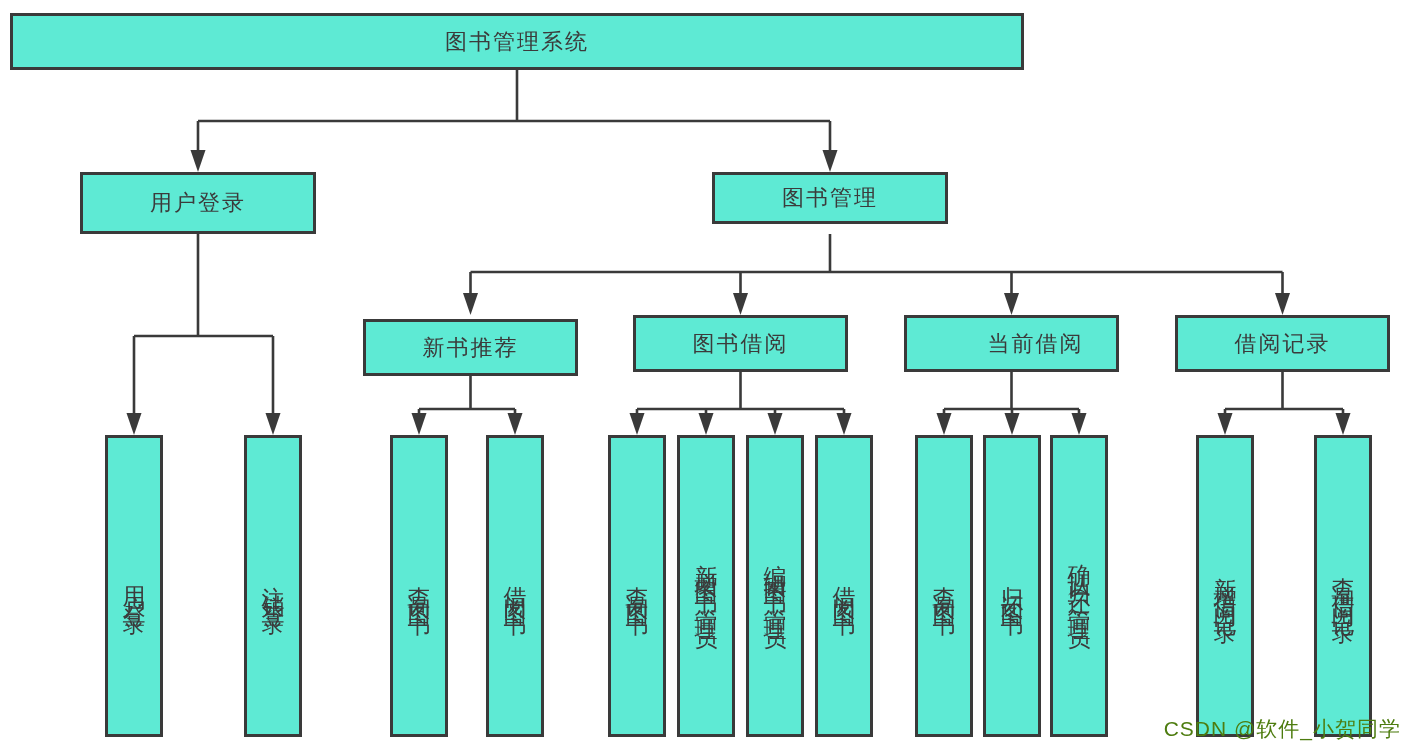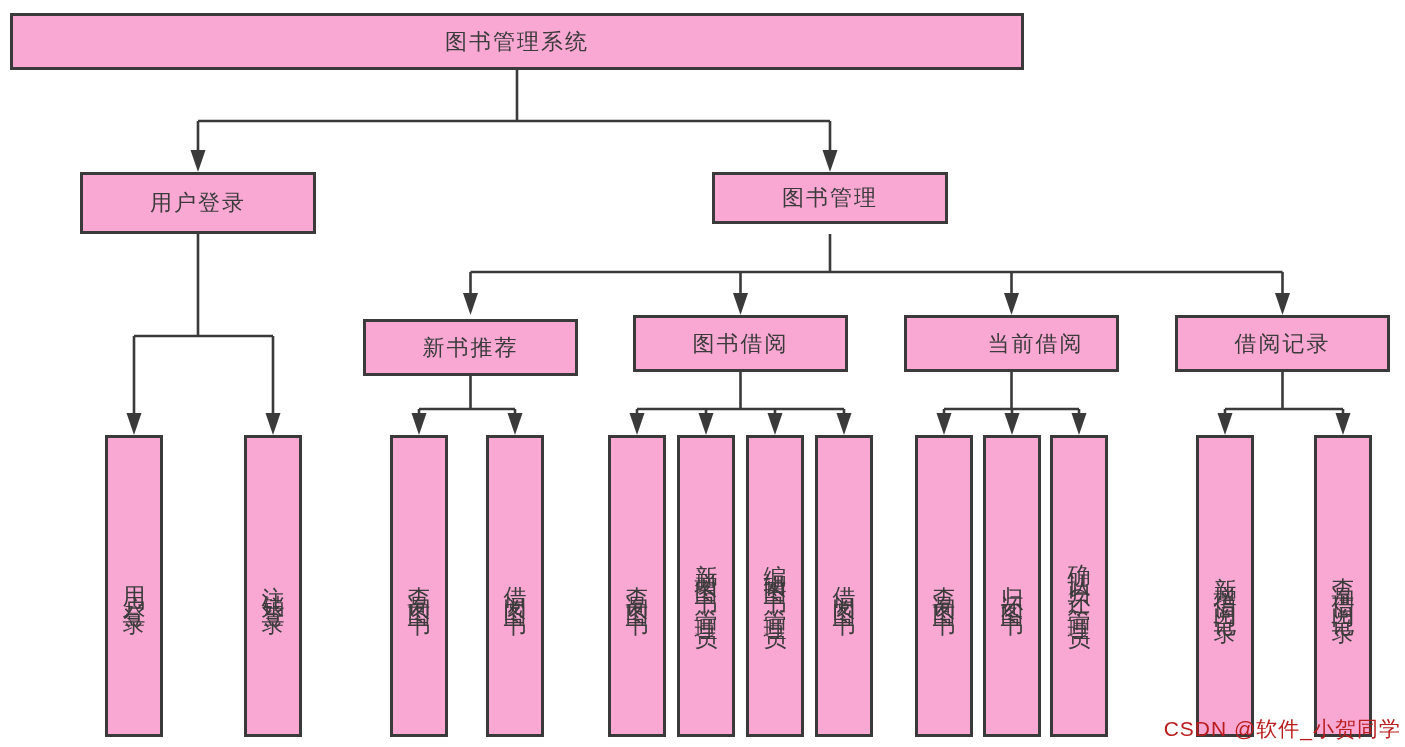--- a/index.html
+++ b/index.html
@@ -20,21 +20,21 @@
     left: 0;
     top: 0;
     width: 1405px;
     height: 747px;
     pointer-events: none;
   }
   .box {
     position: absolute;
     box-sizing: border-box;
     border: 3px solid #3a3a3a;
-    background: #f9a8d4;
+    background: #5eead4;
     display: flex;
     align-items: center;
     justify-content: center;
     color: #3b3b3b;
   }
   .h-label {
     font-size: 22px;
     letter-spacing: 2px;
     white-space: nowrap;
   }
@@ -44,21 +44,21 @@
     font-size: 23px;
     line-height: 1;
     letter-spacing: 9px;
     white-space: nowrap;
   }
   .watermark {
     position: absolute;
     right: 4px;
     bottom: 4px;
     font-size: 21px;
-    color: #b91c1c;
+    color: #4d7c0f;
     letter-spacing: 1px;
     white-space: nowrap;
   }
 </style>
 </head>
 <body>
 
 <div class="canvas">
 
   <svg class="connectors" viewBox="0 0 1405 747" xmlns="http://www.w3.org/2000/svg">

